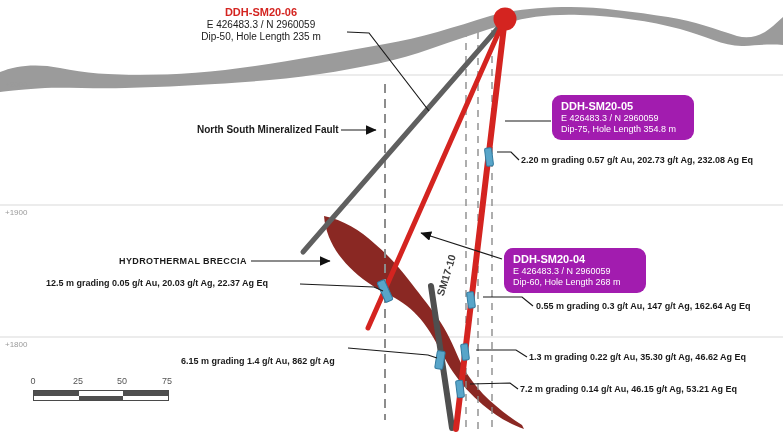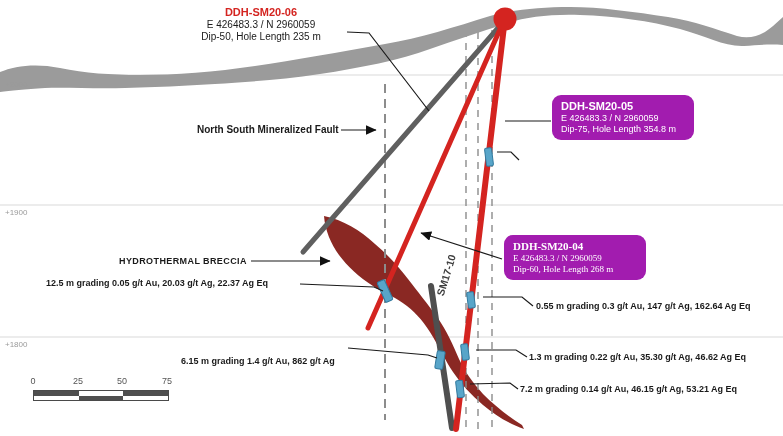--- a/index.html
+++ b/index.html
@@ -132,30 +132,31 @@
     <div class="l">E 426483.3 / N 2960059</div>
     <div class="l">Dip-50, Hole Length 235 m</div>
   </div>
 
   <div class="callout" style="left:552px; top:95px;">
     <div class="t">DDH-SM20-05</div>
     <div class="l">E 426483.3 / N 2960059</div>
     <div class="l">Dip-75, Hole Length 354.8 m</div>
   </div>
 
-  <div class="callout" style="left:504px; top:235px;font-family:Liberation Serif, serif;">
+  <div class="callout" style="left:504px; top:248px;">
     <div class="t">DDH-SM20-04</div>
     <div class="l">E 426483.3 / N 2960059</div>
     <div class="l">Dip-60, Hole Length 268 m</div>
   </div>
 
   <div class="txt featlbl" style="left:197px; top:124px;">North South Mineralized Fault</div>
   <div class="txt breclbl" style="left:119px; top:256px;">HYDROTHERMAL BRECCIA</div>
   <div class="sm17lbl">SM17-10</div>
 
+  <div class="txt grade" style="left:521px; top:155px;">2.20 m grading 0.57 g/t Au, 202.73 g/t Ag, 232.08 Ag Eq</div>
   <div class="txt grade" style="left:46px;  top:278px;">12.5 m grading 0.05 g/t Au, 20.03 g/t Ag, 22.37 Ag Eq</div>
   <div class="txt grade" style="left:536px; top:301px;">0.55 m grading 0.3 g/t Au, 147 g/t Ag, 162.64 Ag Eq</div>
   <div class="txt grade" style="left:181px; top:356px;">6.15 m grading 1.4 g/t Au, 862 g/t Ag</div>
   <div class="txt grade" style="left:529px; top:352px;">1.3 m grading 0.22 g/t Au, 35.30 g/t Ag, 46.62 Ag Eq</div>
   <div class="txt grade" style="left:520px; top:384px;">7.2 m grading 0.14 g/t Au, 46.15 g/t Ag, 53.21 Ag Eq</div>
 
   <div class="scalewrap">
     <span class="scale-num" style="left:3px;">0</span>
     <span class="scale-num" style="left:48px;">25</span>
     <span class="scale-num" style="left:92px;">50</span>

